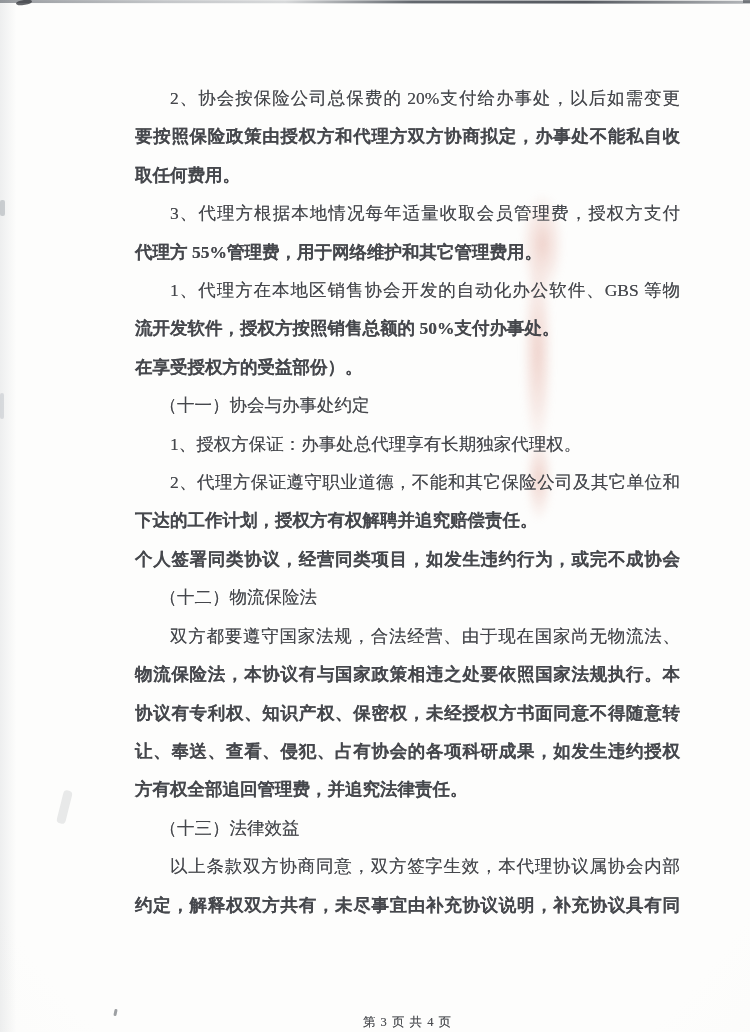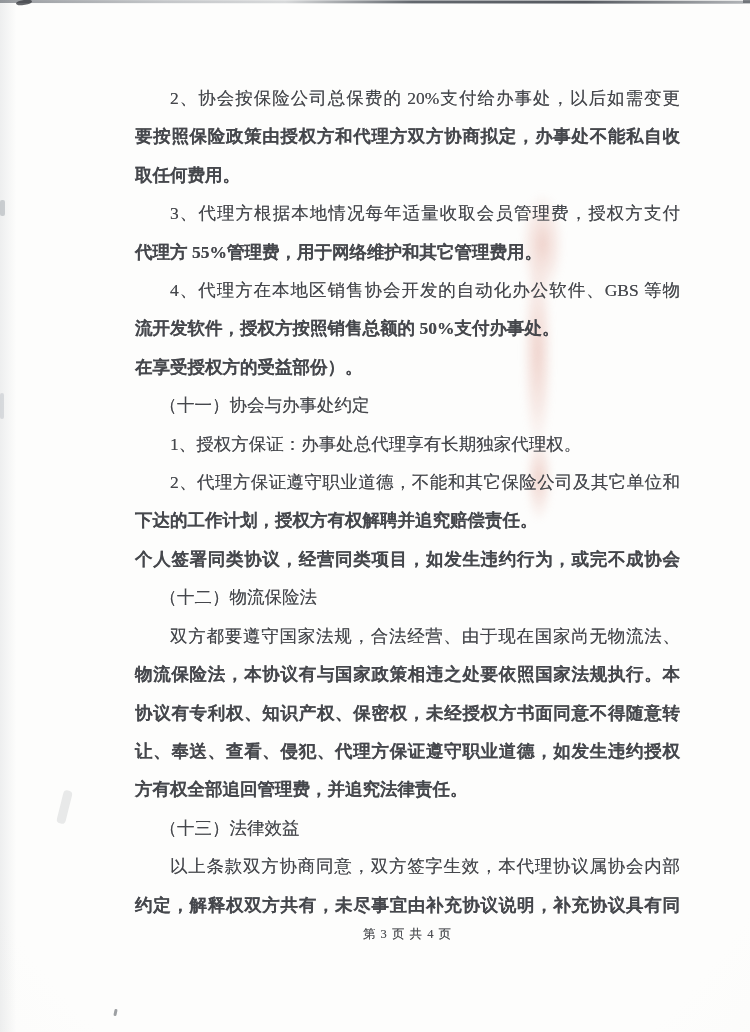--- a/index.html
+++ b/index.html
@@ -36,21 +36,21 @@
     text-shadow: 0 0 0.6px rgba(69,71,76,0.65);
   }
   .line { text-align: justify; text-align-last: left; white-space: normal; }
   .line.fill { text-align-last: justify; }
   .line.first { text-indent: 2em; }
   .line.heading { text-indent: 1.4em; }
   .line.cont { text-indent: 0; font-weight: bold; }
 
   .footer {
     position: absolute;
-    left: 135px; top: 924px; width: 545px;
+    left: 135px; top: 1012px; width: 545px;
     text-align: center;
     font-size: 12.5px;
     line-height: 20px;
     color: #4a4c50;
     letter-spacing: 1px;
     text-shadow: 0 0 0.5px rgba(70,72,76,0.6);
   }
 
   
   .artifact { position: absolute; pointer-events: none; }
@@ -103,33 +103,33 @@
   <div class="artifact smudge-left-2"></div>
   <div class="artifact smudge-left-3"></div>
   <div class="artifact comma-mark"></div>
 
   <div class="doc" id="doc-body">
       <div class="line first fill">2、协会按保险公司总保费的 20%支付给办事处，以后如需变更</div>
       <div class="line cont fill">要按照保险政策由授权方和代理方双方协商拟定，办事处不能私自收</div>
       <div class="line cont">取任何费用。</div>
       <div class="line first fill">3、代理方根据本地情况每年适量收取会员管理费，授权方支付</div>
       <div class="line cont">代理方 55%管理费，用于网络维护和其它管理费用。</div>
-      <div class="line first fill">4、代理方在本地区销售协会开发的自动化办公软件、GBS 等物</div>
+      <div class="line first fill">1、代理方在本地区销售协会开发的自动化办公软件、GBS 等物</div>
       <div class="line cont">流开发软件，授权方按照销售总额的 50%支付办事处。</div>
       <div class="line cont">在享受授权方的受益部份）。</div>
       <div class="line heading">（十一）协会与办事处约定</div>
       <div class="line first">1、授权方保证：办事处总代理享有长期独家代理权。</div>
       <div class="line first fill">2、代理方保证遵守职业道德，不能和其它保险公司及其它单位和</div>
       <div class="line cont">下达的工作计划，授权方有权解聘并追究赔偿责任。</div>
       <div class="line cont fill">个人签署同类协议，经营同类项目，如发生违约行为，或完不成协会</div>
       <div class="line heading">（十二）物流保险法</div>
       <div class="line first fill">双方都要遵守国家法规，合法经营、由于现在国家尚无物流法、</div>
       <div class="line cont fill">物流保险法，本协议有与国家政策相违之处要依照国家法规执行。本</div>
       <div class="line cont fill">协议有专利权、知识产权、保密权，未经授权方书面同意不得随意转</div>
-      <div class="line cont fill">让、奉送、查看、侵犯、代理方保证遵守职业道德，如发生违约授权</div>
+      <div class="line cont fill">让、奉送、查看、侵犯、占有协会的各项科研成果，如发生违约授权</div>
       <div class="line cont">方有权全部追回管理费，并追究法律责任。</div>
       <div class="line heading">（十三）法律效益</div>
       <div class="line first fill">以上条款双方协商同意，双方签字生效，本代理协议属协会内部</div>
       <div class="line cont fill">约定，解释权双方共有，未尽事宜由补充协议说明，补充协议具有同</div>
     </div>
 
   <div class="footer">第 3 页 共 4 页</div>
 
 </div>
 

